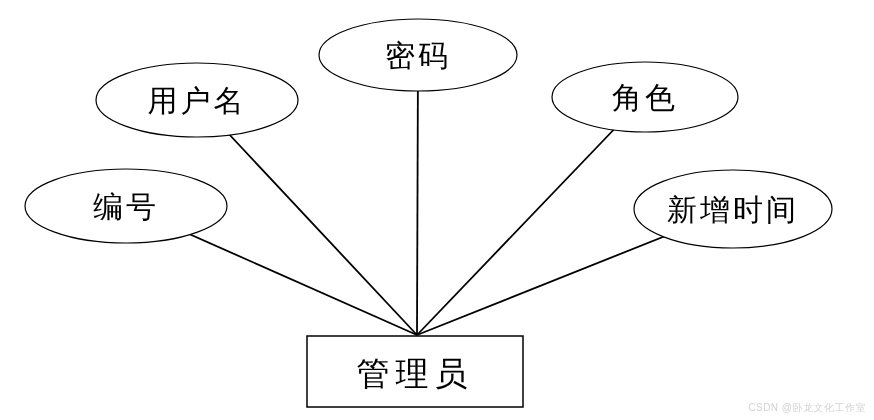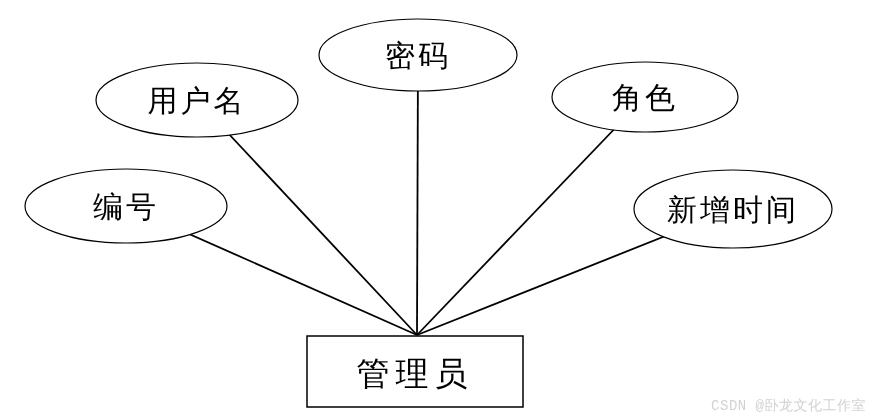--- a/index.html
+++ b/index.html
@@ -43,22 +43,22 @@
     letter-spacing: 3px;
   }
   text.entity-label {
     font-size: 33px;
     letter-spacing: 6px;
   }
   .watermark {
     position: absolute;
     right: 8px;
     bottom: 5px;
-    font-family: Liberation Mono, monospace;
-    font-size: 14px;
+    font-family: Liberation Sans, sans-serif;
+    font-size: 10px;
     color: #d2d2d2;
     letter-spacing: 0.5px;
     user-select: none;
   }
 </style>
 </head>
 <body>
 
 <div class="canvas">
   <svg class="diagram" viewBox="0 0 874 420" xmlns="http://www.w3.org/2000/svg">

